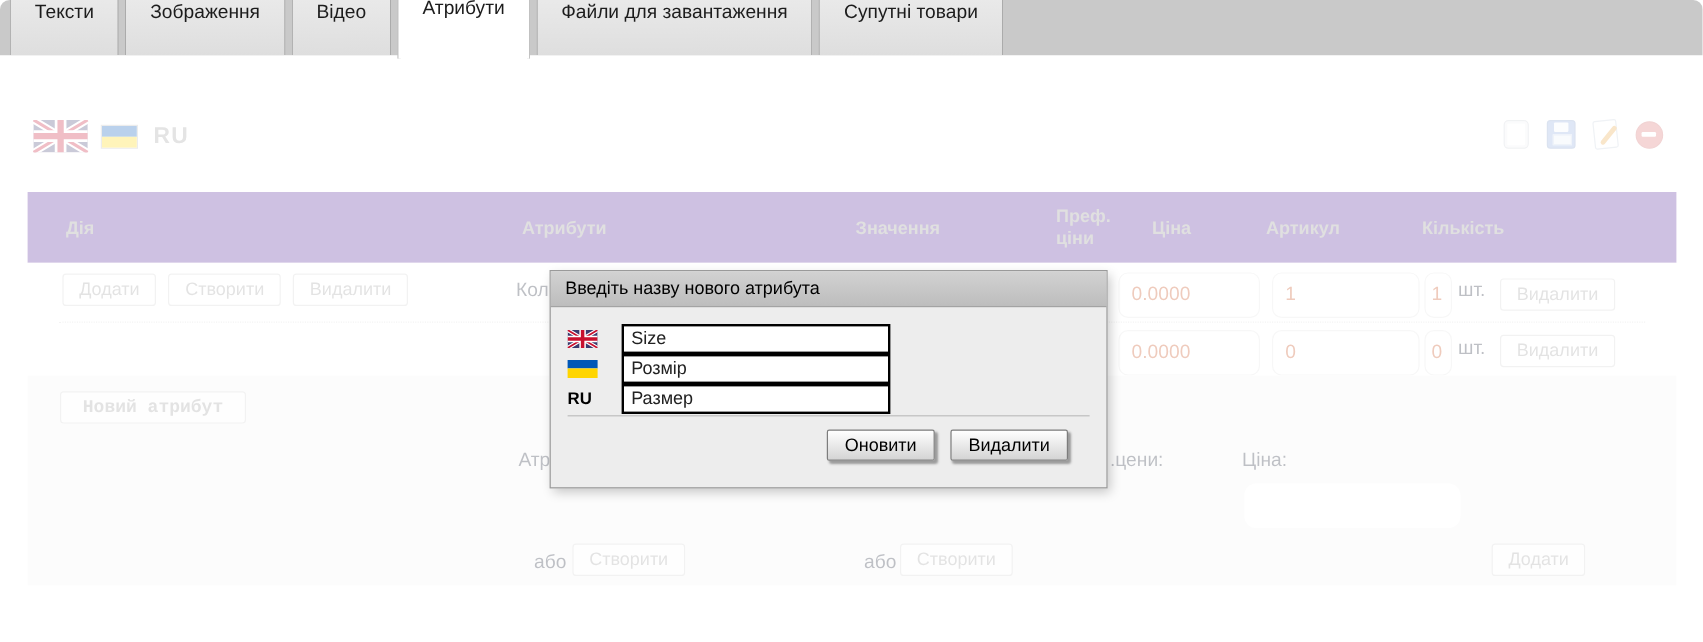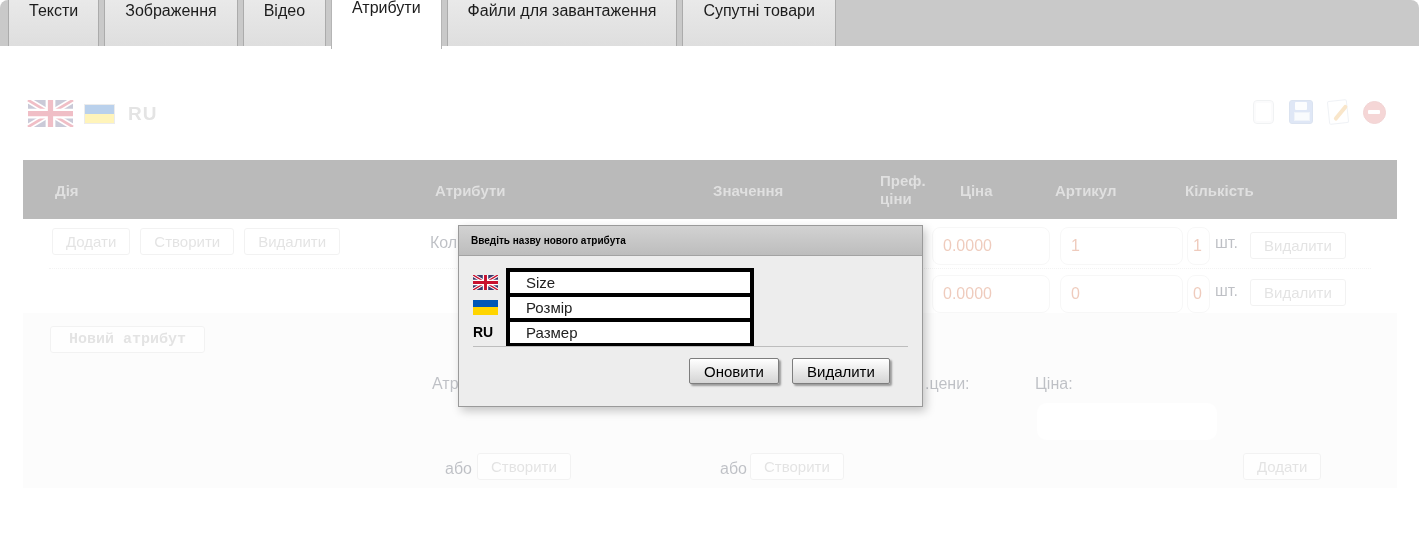--- a/index.html
+++ b/index.html
@@ -38,50 +38,50 @@
                 border:1px solid #c4d2ea;}
   .ic-edit{width:18px;height:22px;background:#fdfdfd;border:1px solid #c3cdda;border-radius:2px;
            transform:rotate(-6deg);}
   .ic-edit .pencil{position:absolute;left:2px;top:10px;width:19px;height:4px;background:#e8a13c;
            border-radius:2px;transform:rotate(-45deg);}
   .ic-del{width:21px;height:21px;background:#d96a6a;border-radius:50%;border:1px solid #cc5f5f;}
   .ic-del .bar{position:absolute;left:4px;top:8px;width:12px;height:4px;background:#fff;border-radius:1px;}
 
   
   .attr-table{position:absolute;left:23px;top:114px;width:1374px;height:328px;}
-  .thead{position:absolute;left:0;top:0;width:100%;height:59px;background:#000000;}
+  .thead{position:absolute;left:0;top:0;width:100%;height:59px;background:#4c1d95;}
   .th{position:absolute;font-size:15px;font-weight:bold;color:#8d8d8d;}
   .tbody{position:absolute;left:0;top:59px;width:100%;height:94px;background:#fff;}
   .tfoot{position:absolute;left:0;top:153px;width:100%;height:175px;background:#f5f5f5;}
 
   .btn-ghost{display:inline-block;border:1px solid #cfcfcf;border-radius:3px;background:rgba(255,255,255,0.6);
              color:#999;font-size:15px;padding:4px 13px;line-height:17px;cursor:pointer;white-space:nowrap;}
   .btn-ghost.bold{font-weight:bold;}
   .cell-input{position:absolute;border:1px solid #e2e2e2;border-radius:8px;background:#fff;color:#c2410c;
               font-size:16px;font-family:"Liberation Sans",sans-serif;padding:0 10px;box-sizing:border-box;height:38px;}
   .dim-text{position:absolute;color:#0f172a;font-size:15px;}
   .dotline{position:absolute;left:26px;right:26px;border-top:1px dotted #d4d4d4;}
   .white-input{position:absolute;border:none;border-radius:10px;background:#fff;height:37px;width:180px;
               font-size:16px;color:#555;padding:0 12px;box-sizing:border-box;}
 
   
   .modal{position:absolute;left:458px;top:225px;width:465px;height:182px;background:#ededed;
          border:1px solid #9a9a9a;box-shadow:3px 4px 9px rgba(0,0,0,0.22);z-index:60;box-sizing:border-box;}
   .modal-titlebar{position:absolute;left:0;top:0;right:0;height:29px;
          background:linear-gradient(#d2d2d2,#bdbdbd);border-bottom:1px solid #a3a3a3;cursor:move;}
-  .modal-title{font-size:10px;font-weight:bold;color:#000;line-height:29px;padding-left:12px;}
+  .modal-title{font-size:15px;font-weight:normal;color:#000;line-height:29px;padding-left:12px;}
   .m-row{position:absolute;left:14px;height:24px;display:flex;align-items:center;}
   .m-flag{width:31px;display:flex;justify-content:flex-start;align-items:center;}
   .flag-uk-small{width:25px;height:15px;display:block;}
   .m-ua{width:25px;height:15px;}
   .m-ua .b{height:50%;background:#0057b7;}
   .m-ua .y{height:50%;background:#ffd500;}
   .m-ru{font-size:14px;font-weight:bold;color:#000;}
-  .m-input{width:208px;height:21px;border:4px solid #000000;background:#fff;font-size:15px;color:#222;
-           font-family:"Liberation Sans",sans-serif;padding:0 16px;margin-left:2px;}
+  .m-input{width:208px;height:21px;border:2px solid #000000;background:#fff;font-size:15px;color:#222;
+           font-family:"Liberation Sans",sans-serif;padding:0 6px;margin-left:14px;}
   .m-sep{position:absolute;left:14px;right:14px;top:120px;border-top:1px solid #bdbdbd;}
   .m-btn{position:absolute;top:132px;height:26px;background:linear-gradient(#ffffff,#d4d4d4);
          border:1px solid #7d7d7d;border-radius:2px;box-shadow:2px 2px 2px rgba(0,0,0,0.35);
          font-size:15px;color:#000;font-family:"Liberation Sans",sans-serif;cursor:pointer;padding:0 14px;}
 </style>
 </head>
 <body>
 
 <div class="stage">
 

